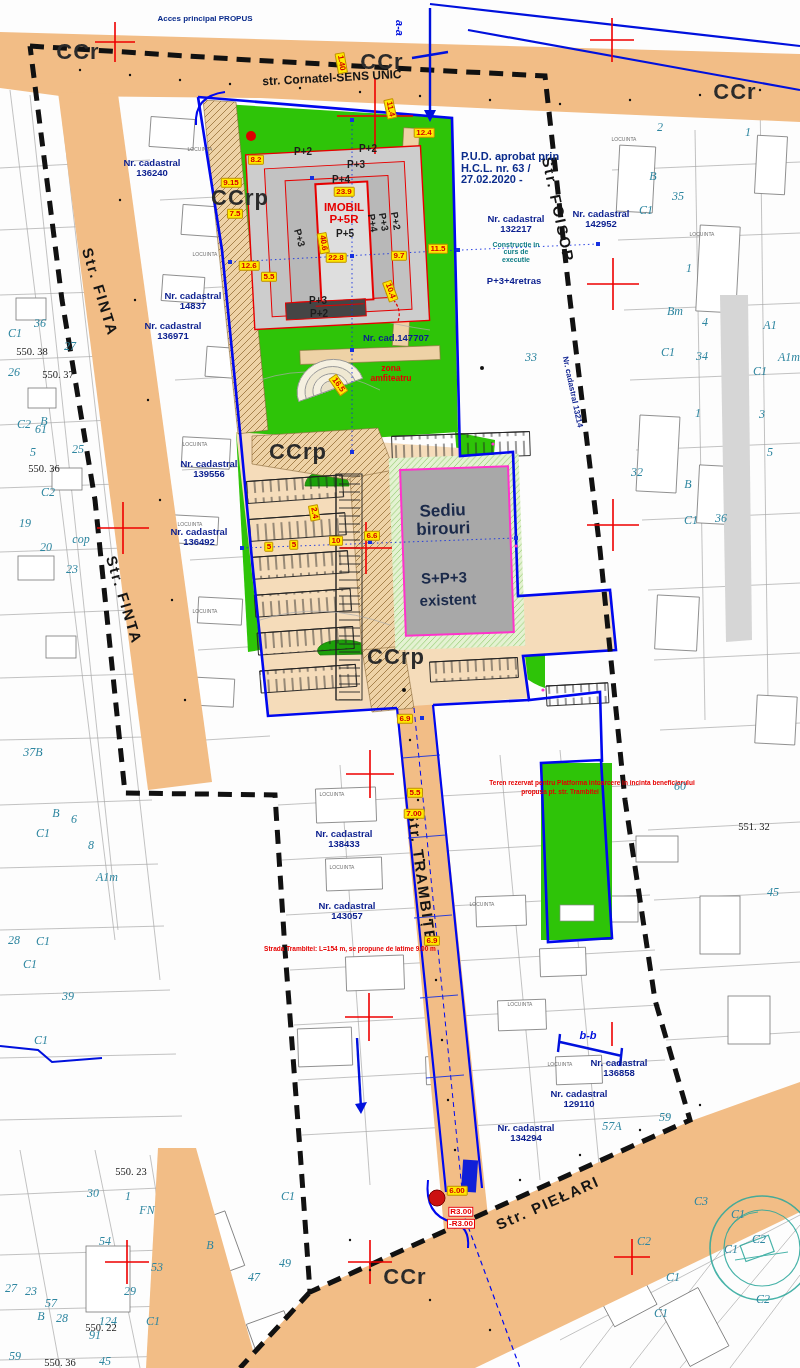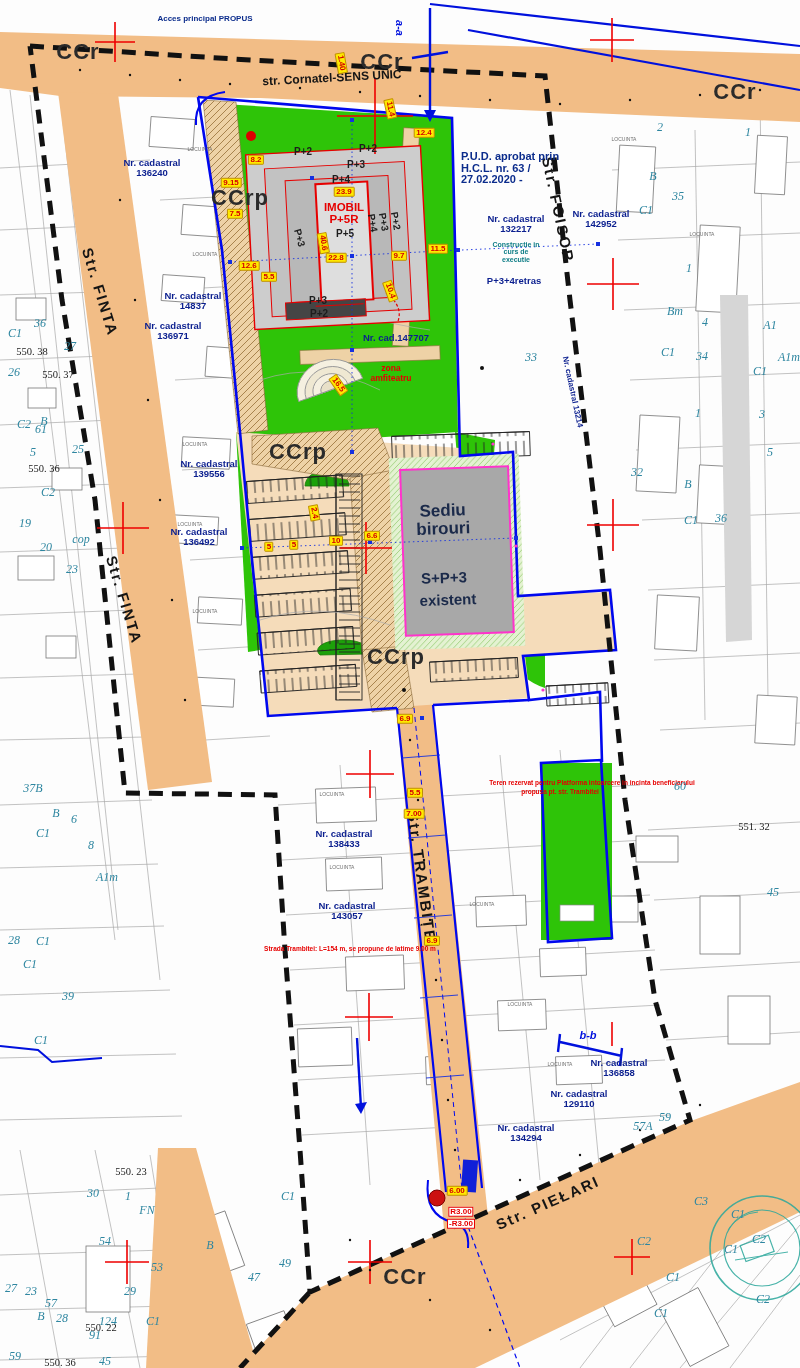--- a/index.html
+++ b/index.html
@@ -420,21 +420,21 @@
       <div class="lbl plot" style="left: 24px; top: 424px;">C2</div>
       <div class="lbl plot" style="left: 44px; top: 421px;">B</div>
       <div class="lbl plot" style="left: 41px; top: 429px;">61</div>
       <div class="lbl plot" style="left: 33px; top: 452px;">5</div>
       <div class="lbl plot" style="left: 78px; top: 449px;">25</div>
       <div class="lbl plot" style="left: 25px; top: 523px;">19</div>
       <div class="lbl plot" style="left: 46px; top: 547px;">20</div>
       <div class="lbl plot" style="left: 48px; top: 492px;">C2</div>
       <div class="lbl plot" style="left: 81px; top: 539px;">cop</div>
       <div class="lbl plot" style="left: 72px; top: 569px;">23</div>
-      <div class="lbl plot" style="left: 33px; top: 788px;">37B</div>
+      <div class="lbl plot" style="left: 33px; top: 752px;">37B</div>
       <div class="lbl plot" style="left: 56px; top: 813px;">B</div>
       <div class="lbl plot" style="left: 74px; top: 819px;">6</div>
       <div class="lbl plot" style="left: 91px; top: 845px;">8</div>
       <div class="lbl plot" style="left: 107px; top: 877px;">A1m</div>
       <div class="lbl plot" style="left: 43px; top: 833px;">C1</div>
       <div class="lbl plot" style="left: 14px; top: 940px;">28</div>
       <div class="lbl plot" style="left: 43px; top: 941px;">C1</div>
       <div class="lbl plot" style="left: 30px; top: 964px;">C1</div>
       <div class="lbl plot" style="left: 68px; top: 996px;">39</div>
       <div class="lbl plot" style="left: 41px; top: 1040px;">C1</div>
@@ -454,21 +454,21 @@
       <div class="lbl plot" style="left: 698px; top: 413px;">1</div>
       <div class="lbl plot" style="left: 762px; top: 414px;">3</div>
       <div class="lbl plot" style="left: 770px; top: 452px;">5</div>
       <div class="lbl plot" style="left: 637px; top: 472px; font-family: Liberation Serif, serif;">32</div>
       <div class="lbl plot" style="left: 531px; top: 357px;">33</div>
       <div class="lbl plot" style="left: 688px; top: 484px;">B</div>
       <div class="lbl plot" style="left: 691px; top: 520px;">C1</div>
       <div class="lbl plot" style="left: 721px; top: 518px;">36</div>
       <div class="lbl plot" style="left: 680px; top: 786px;">60</div>
       <div class="lbl plot" style="left: 773px; top: 892px;">45</div>
-      <div class="lbl plot" style="left: 643px; top: 1126px;">57A</div>
+      <div class="lbl plot" style="left: 612px; top: 1126px;">57A</div>
       <div class="lbl plot" style="left: 665px; top: 1117px;">59</div>
       <div class="lbl plot" style="left: 93px; top: 1193px;">30</div>
       <div class="lbl plot" style="left: 128px; top: 1196px;">1</div>
       <div class="lbl plot" style="left: 147px; top: 1210px;">FN</div>
       <div class="lbl plot" style="left: 105px; top: 1241px;">54</div>
       <div class="lbl plot" style="left: 157px; top: 1267px;">53</div>
       <div class="lbl plot" style="left: 130px; top: 1291px;">29</div>
       <div class="lbl plot" style="left: 11px; top: 1288px;">27</div>
       <div class="lbl plot" style="left: 31px; top: 1291px;">23</div>
       <div class="lbl plot" style="left: 51px; top: 1303px;">57</div>

